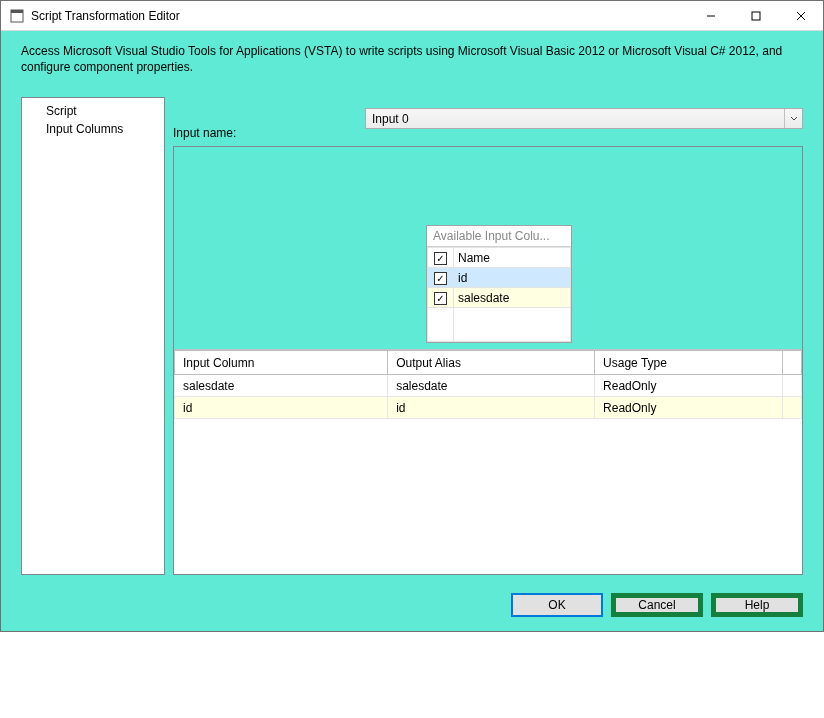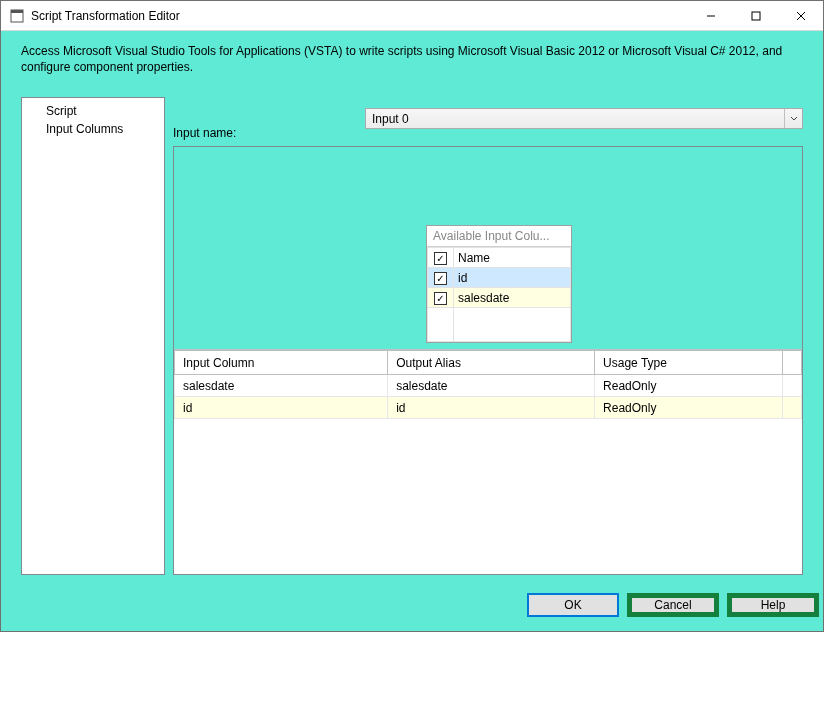--- a/index.html
+++ b/index.html
@@ -145,21 +145,21 @@
   }
   .grid-table td {
     border: 1px solid #e6e6e6;
     padding: 3px 8px;
     height: 22px;
   }
   .grid-table tr.alt td { background: #ffffe1; }
   .footer {
     display: flex; justify-content: flex-end;
     gap: 8px;
-    padding: 12px 4px 14px 20px;
+    padding: 12px 20px 14px 20px;
   }
   .btn {
     width: 92px; height: 24px;
     border: 5px solid #15803d;
     background: #e1e1e1;
     display: flex; align-items: center; justify-content: center;
     cursor: default;
   }
   .btn.primary {
     border: 2px solid #0078d7;

